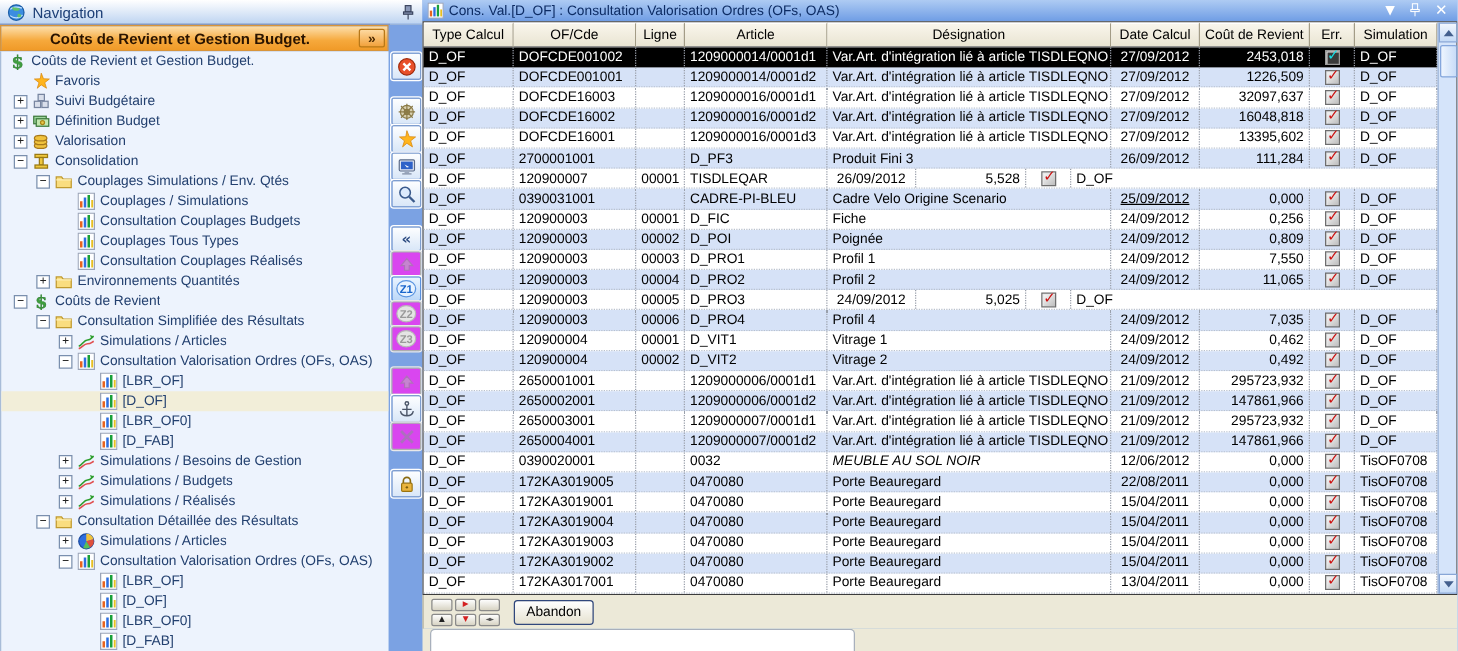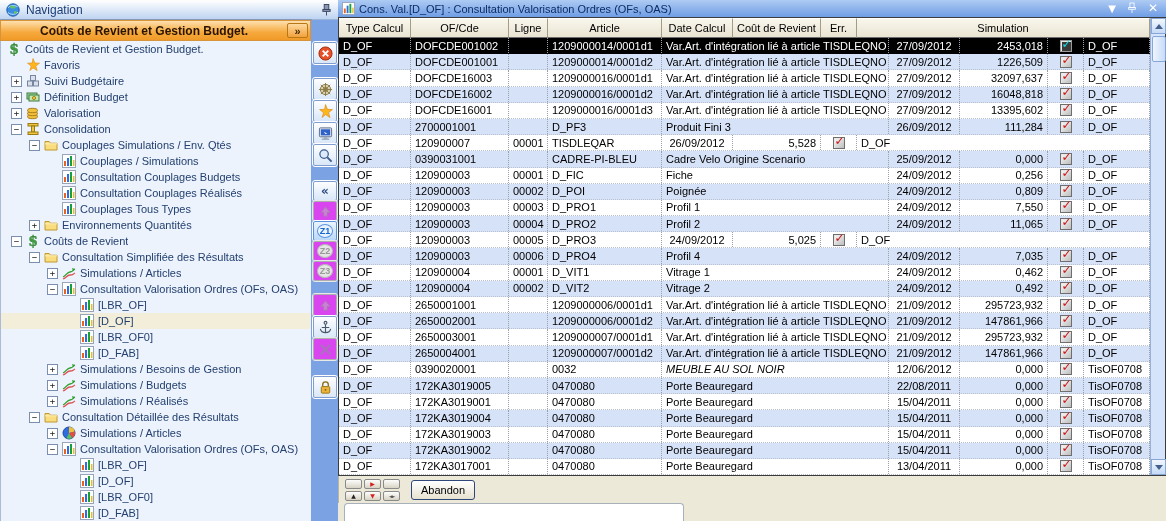--- a/index.html
+++ b/index.html
@@ -284,34 +284,34 @@
         <span class="expander none"></span>
         <span class="ic">
           <svg viewBox="0 0 14 14">
             <rect x="0.5" y="0.5" width="13" height="13" fill="#fff" stroke="#9aa4b8"></rect>
             <rect x="2" y="7" width="2" height="5" fill="#e8641e"></rect>
             <rect x="5" y="4" width="2" height="8" fill="#2e6de0"></rect>
             <rect x="8" y="2" width="2" height="10" fill="#18a038"></rect>
             <rect x="11" y="6" width="1.5" height="6" fill="#e8c020"></rect>
           </svg>
         </span>
+        <span class="lbl">Couplages Tous Types</span>
+      </div>
+      <div class="tree-row" style="padding-left: 46px;">
+        <span class="expander none"></span>
+        <span class="ic">
+          <svg viewBox="0 0 14 14">
+            <rect x="0.5" y="0.5" width="13" height="13" fill="#fff" stroke="#9aa4b8"></rect>
+            <rect x="2" y="7" width="2" height="5" fill="#e8641e"></rect>
+            <rect x="5" y="4" width="2" height="8" fill="#2e6de0"></rect>
+            <rect x="8" y="2" width="2" height="10" fill="#18a038"></rect>
+            <rect x="11" y="6" width="1.5" height="6" fill="#e8c020"></rect>
+          </svg>
+        </span>
         <span class="lbl">Consultation Couplages Réalisés</span>
-      </div>
-      <div class="tree-row" style="padding-left: 46px;">
-        <span class="expander none"></span>
-        <span class="ic">
-          <svg viewBox="0 0 14 14">
-            <rect x="0.5" y="0.5" width="13" height="13" fill="#fff" stroke="#9aa4b8"></rect>
-            <rect x="2" y="7" width="2" height="5" fill="#e8641e"></rect>
-            <rect x="5" y="4" width="2" height="8" fill="#2e6de0"></rect>
-            <rect x="8" y="2" width="2" height="10" fill="#18a038"></rect>
-            <rect x="11" y="6" width="1.5" height="6" fill="#e8c020"></rect>
-          </svg>
-        </span>
-        <span class="lbl">Couplages Tous Types</span>
       </div>
       <div class="tree-row" style="padding-left: 28px;">
         <span class="expander">+</span>
         <span class="ic">
           <svg viewBox="0 0 14 14">
             <path d="M1 3.5h4.2l1.3 1.7H13V12H1z" fill="#f9dd7f" stroke="#c09a2e"></path>
             <path d="M1 5.8h12" stroke="#fdf0b8"></path>
           </svg>
         </span>
         <span class="lbl">Environnements Quantités</span>
@@ -659,20 +659,21 @@
     </span>
   <span class="glyph" style="font-size:12px">✕</span>
 </div>
 
 <div class="table-wrap">
   <div class="thead" id="thead">
       <div class="th" style="width: 72px;">Type Calcul</div>
       <div class="th" style="width: 98px;">OF/Cde</div>
       <div class="th" style="width: 39px;">Ligne</div>
       <div class="th" style="width: 114px;">Article</div>
+      <div class="th" style="width: 227px;">Désignation</div>
       <div class="th" style="width: 71px;">Date Calcul</div>
       <div class="th" style="width: 88px;">Coût de Revient</div>
       <div class="th" style="width: 36px;">Err.</div>
       <div class="th" style="width: 67px; flex: 1 1 0%;">Simulation</div>
     </div>
   <div class="tbody" id="tbody">
       <div class="tr selrow">
         <div class="td" style="width: 72px;">D_OF</div>
         <div class="td" style="width: 98px;">DOFCDE001002</div>
         <div class="td" style="width: 39px;"></div>
@@ -761,21 +762,21 @@
           <span class="chk"></span>
         </div>
         <div class="td" style="width: 67px; flex: 1 1 0%;">D_OF</div>
       </div>
       <div class="tr alt">
         <div class="td" style="width: 72px;">D_OF</div>
         <div class="td" style="width: 98px;">0390031001</div>
         <div class="td" style="width: 39px;"></div>
         <div class="td" style="width: 114px;">CADRE-PI-BLEU</div>
         <div class="td" style="width: 227px;">Cadre Velo Origine Scenario</div>
-        <div class="td c" style="width: 71px;">25/09/2012</div>
+        <div class="td c" style="width: 71px; text-decoration: underline;">25/09/2012</div>
         <div class="td r" style="width: 88px;">0,000</div>
         <div class="td c" style="width: 36px;">
           <span class="chk"></span>
         </div>
         <div class="td" style="width: 67px; flex: 1 1 0%;">D_OF</div>
       </div>
       <div class="tr">
         <div class="td" style="width: 72px;">D_OF</div>
         <div class="td" style="width: 98px;">120900003</div>
         <div class="td" style="width: 39px;">00001</div>

